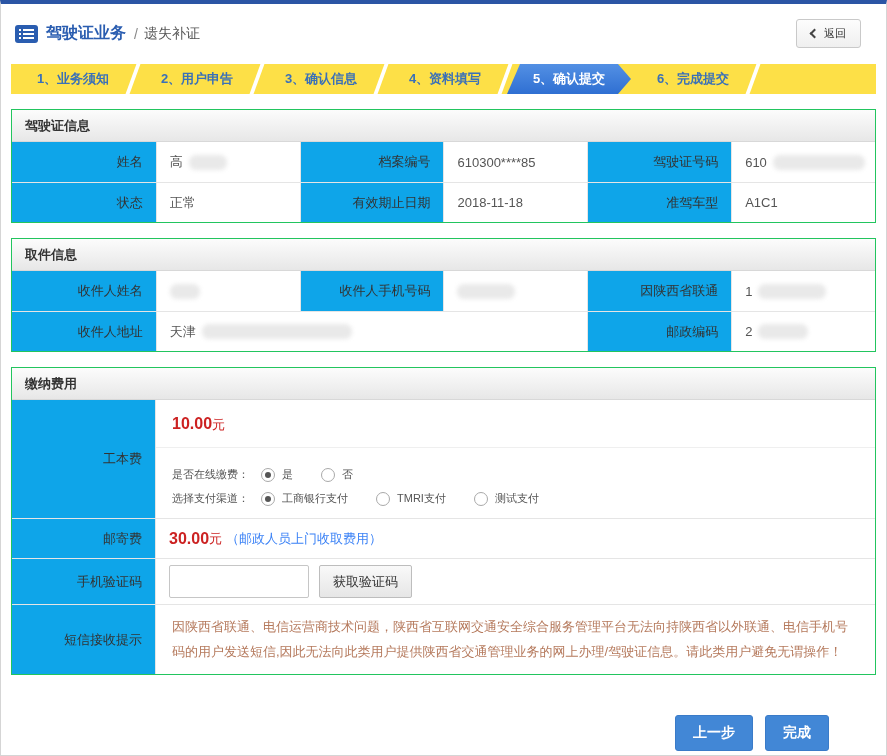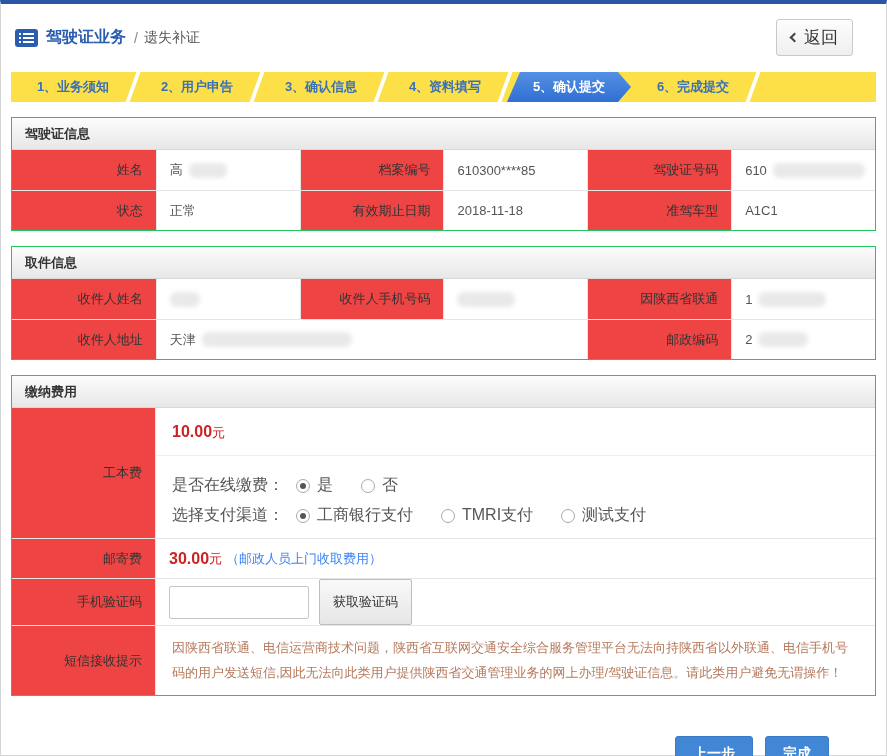--- a/index.html
+++ b/index.html
@@ -14,23 +14,23 @@
   }
 
   
   .hdr { display:flex; align-items:center; padding:15px 12px 13px 14px; }
   .hdr-icon { width:23px; height:18px; background:#2a5db0; border-radius:3px;
     display:flex; align-items:center; justify-content:center; margin-right:8px; }
   .hdr-icon svg { display:block; }
   .hdr-title { color:#2a5db0; font-size:16px; font-weight:bold; }
   .hdr-sep { color:#888; font-size:14px; margin:0 6px 0 8px; }
   .hdr-sub { color:#555; font-size:14px; }
-  .back-btn { margin-left:auto; margin-right:21px; display:inline-flex; align-items:center;
+  .back-btn { margin-left:auto; margin-right:13px; display:inline-flex; align-items:center;
     background:linear-gradient(#fdfdfd,#efefef); border:1px solid #c9c9c9; border-radius:3px;
-    padding:6px 14px; font-size:17px; color:#333; cursor:pointer; }
+    padding:6px 14px; font-size:11px; color:#333; cursor:pointer; }
   .chev { display:inline-block; width:7px; height:7px; border-left:2px solid #444;
     border-bottom:2px solid #444; transform:rotate(45deg); margin-right:6px; }
 
   
   .steps { display:flex; height:30px; margin:3px 10px 0 10px; background:#fde047; overflow:hidden; }
   .step { position:relative; width:124px; display:flex; align-items:center; justify-content:center;
     font-size:13px; font-weight:bold; color:#3a70b8; }
   .step .sep { position:absolute; right:0; top:-3px; bottom:-3px; width:4px; background:#fff;
     transform:skewX(-20deg); }
   .step.active { color:#fff;
@@ -40,45 +40,45 @@
 
   
   .section { margin:15px 10px 0 10px; border:1px solid #22c55e; }
   .sec-hd { height:32px; line-height:31px; padding-left:13px; font-size:13px; font-weight:bold;
     color:#333; background:linear-gradient(#fcfcfc,#e7e7e7); border-bottom:1px solid #d8d8d8; }
   .grid6 { display:grid; grid-template-columns:repeat(6, minmax(0,1fr)); }
   .cell { min-height:40px; display:flex; align-items:center; font-size:13px;
     border-top:1px solid #e5e5e5; border-left:1px solid #e5e5e5; }
   .cell.c1 { border-left:none; }
   .cell.r1 { border-top:none; }
-  .lbl { background:#ef4444; justify-content:flex-end; padding-right:13px; color:#333; }
+  .lbl { background:#0ea5e9; justify-content:flex-end; padding-right:13px; color:#333; }
   .val { background:#fff; padding-left:13px; color:#555; }
   .span3 { grid-column: span 3; }
 
   .smudge { display:inline-block; height:15px; background:#e9e9e9; border-radius:7px;
     filter:blur(2px); margin-left:6px; vertical-align:middle; }
 
   
   .gridfee { display:grid; grid-template-columns:143px minmax(0,1fr); }
   .fee-val { display:block; padding:0; }
   .fee-amt-row { padding:15px 16px 13px 16px; border-bottom:1px solid #efefef; }
   .amt { color:#cc2222; font-size:16px; font-weight:bold; }
   .unit { color:#cc2222; font-size:13px; }
   .pay-block { padding:10px 16px 12px 16px; }
-  .pay-row { display:flex; align-items:flex-end; margin-top:9px; font-size:16px; color:#555; }
+  .pay-row { display:flex; align-items:flex-end; margin-top:9px; font-size:11px; color:#555; }
   .pay-row .plabel { margin-right:12px; color:#555; }
   .radio-opt { display:inline-flex; align-items:center; margin-right:28px; cursor:pointer; }
   .rdot { width:14px; height:14px; border:1px solid #a9a9a9; border-radius:50%; background:#fff;
     position:relative; margin-right:7px; flex:0 0 auto; }
   .rdot.on::after { content:""; position:absolute; left:3px; top:3px; right:3px; bottom:3px;
     background:#555; border-radius:50%; }
   .note-red { color:#3b82f6; font-size:13px; margin-left:4px; }
   .captcha-input { width:140px; height:33px; border:1px solid #c6c6c6; border-radius:2px;
     margin:6px 0; padding:0 8px; font-size:13px; }
-  .captcha-btn { height:46px; margin-left:10px; padding:0 13px; font-size:13px; color:#333;
+  .captcha-btn { height:33px; margin-left:10px; padding:0 13px; font-size:13px; color:#333;
     background:linear-gradient(#f9f9f9,#e6e6e6); border:1px solid #bdbdbd; border-radius:2px; cursor:pointer; }
   .sms-text { padding:10px 16px; font-size:13px; color:#b5795c; line-height:1.9; display:block; align-items:flex-start; }
 
   
   .footer { display:flex; justify-content:flex-end; padding:40px 57px 0 0; gap:12px; }
   .btn-blue { background:#4287d6; color:#fff; border:1px solid #3a7bc8; border-radius:3px;
     font-size:14px; font-weight:bold; padding:8px 17px; cursor:pointer; }
 </style>
 </head>
 <body>

